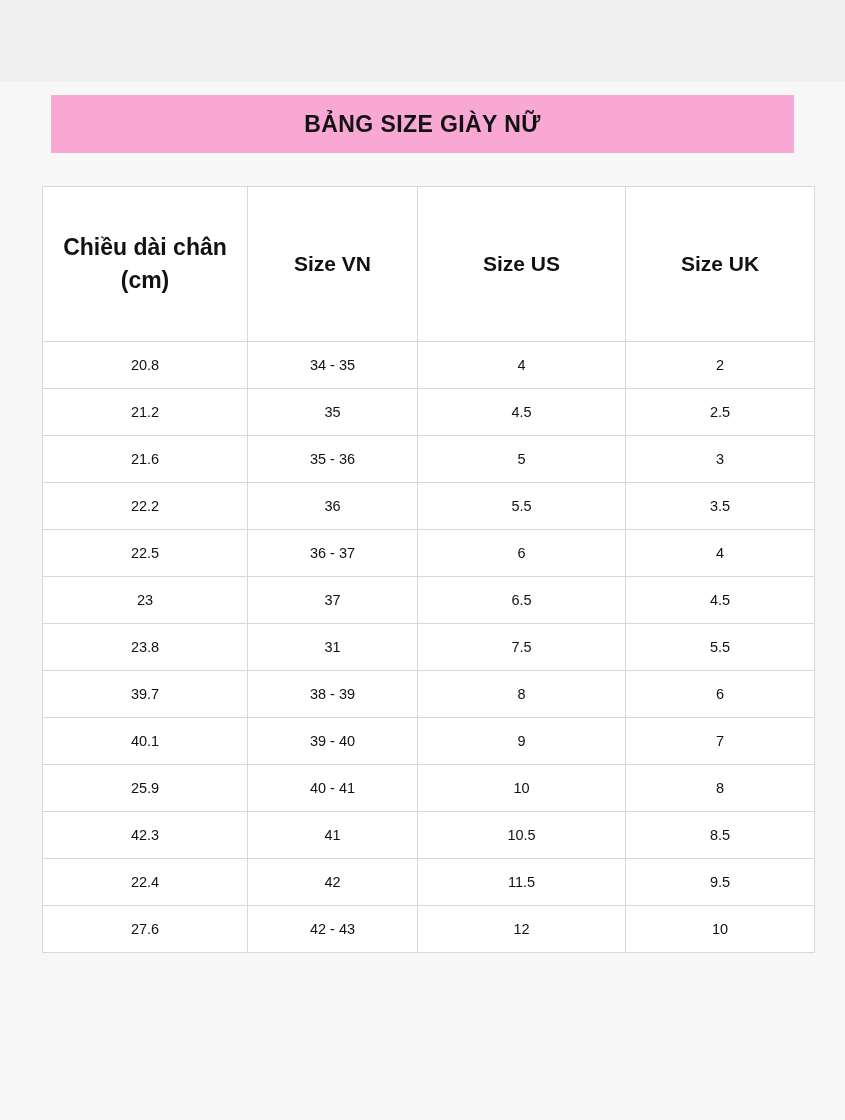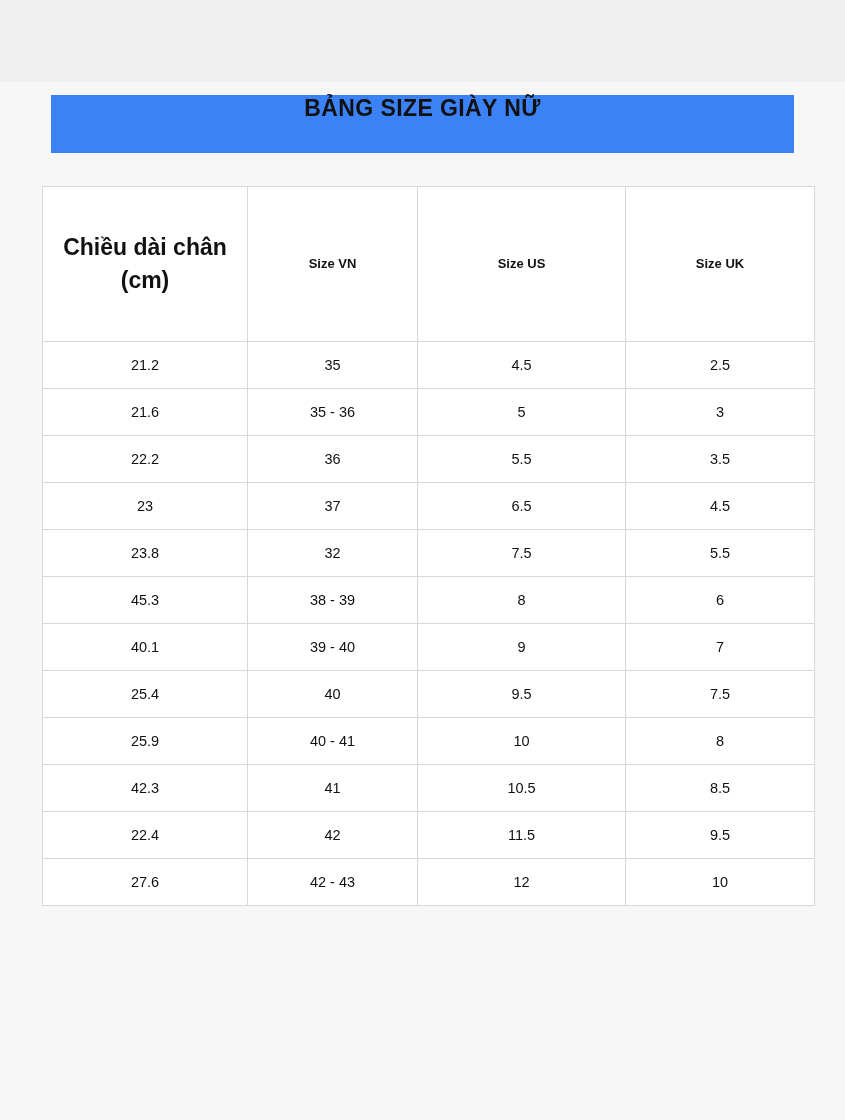--- a/index.html
+++ b/index.html
@@ -25,23 +25,23 @@
     width: 845px;
     height: 82px;
     background: #efefef;
   }
   .content {
     padding: 0 32px;
   }
   .title-banner {
     margin: 13px 19px 0 19px;
     height: 58px;
-    background: #3b82f6;
+    background: #f9a8d4;
     display: flex;
-    align-items: flex-start;
+    align-items: center;
     justify-content: center;
   }
   .title-banner .title {
     font-size: 23px;
     font-weight: bold;
     letter-spacing: 0.4px;
     color: #111111;
     text-align: center;
   }
   table.size-table {
@@ -52,21 +52,21 @@
     table-layout: fixed;
   }
   table.size-table th,
   table.size-table td {
     border: 1px solid #d8d8d8;
     text-align: center;
     color: #111111;
   }
   table.size-table thead th {
     height: 146px;
-    font-size: 13px;
+    font-size: 21px;
     font-weight: bold;
     vertical-align: middle;
     padding: 4px 6px;
     line-height: 1.45;
   }
   table.size-table thead th.col-len {
     font-size: 23px;
   }
   table.size-table tbody td {
     height: 46px;
@@ -106,66 +106,72 @@
             <span>Chiều dài chân</span><br>
             <span>(cm)</span>
           </th>
           <th>Size VN</th>
           <th>Size US</th>
           <th>Size UK</th>
         </tr>
       </thead>
       <tbody>
         <tr>
+          <td>20.8</td>
+          <td>34 - 35</td>
+          <td>4</td>
+          <td>2</td>
+        </tr>
+        <tr>
           <td>21.2</td>
           <td>35</td>
           <td>4.5</td>
           <td>2.5</td>
         </tr>
         <tr>
           <td>21.6</td>
           <td>35 - 36</td>
           <td>5</td>
           <td>3</td>
         </tr>
         <tr>
           <td>22.2</td>
           <td>36</td>
           <td>5.5</td>
           <td>3.5</td>
         </tr>
         <tr>
+          <td>22.5</td>
+          <td>36 - 37</td>
+          <td>6</td>
+          <td>4</td>
+        </tr>
+        <tr>
           <td>23</td>
           <td>37</td>
           <td>6.5</td>
           <td>4.5</td>
         </tr>
         <tr>
           <td>23.8</td>
-          <td>32</td>
+          <td>31</td>
           <td>7.5</td>
           <td>5.5</td>
         </tr>
         <tr>
-          <td>45.3</td>
+          <td>39.7</td>
           <td>38 - 39</td>
           <td>8</td>
           <td>6</td>
         </tr>
         <tr>
           <td>40.1</td>
           <td>39 - 40</td>
           <td>9</td>
           <td>7</td>
-        </tr>
-        <tr>
-          <td>25.4</td>
-          <td>40</td>
-          <td>9.5</td>
-          <td>7.5</td>
         </tr>
         <tr>
           <td>25.9</td>
           <td>40 - 41</td>
           <td>10</td>
           <td>8</td>
         </tr>
         <tr>
           <td>42.3</td>
           <td>41</td>

